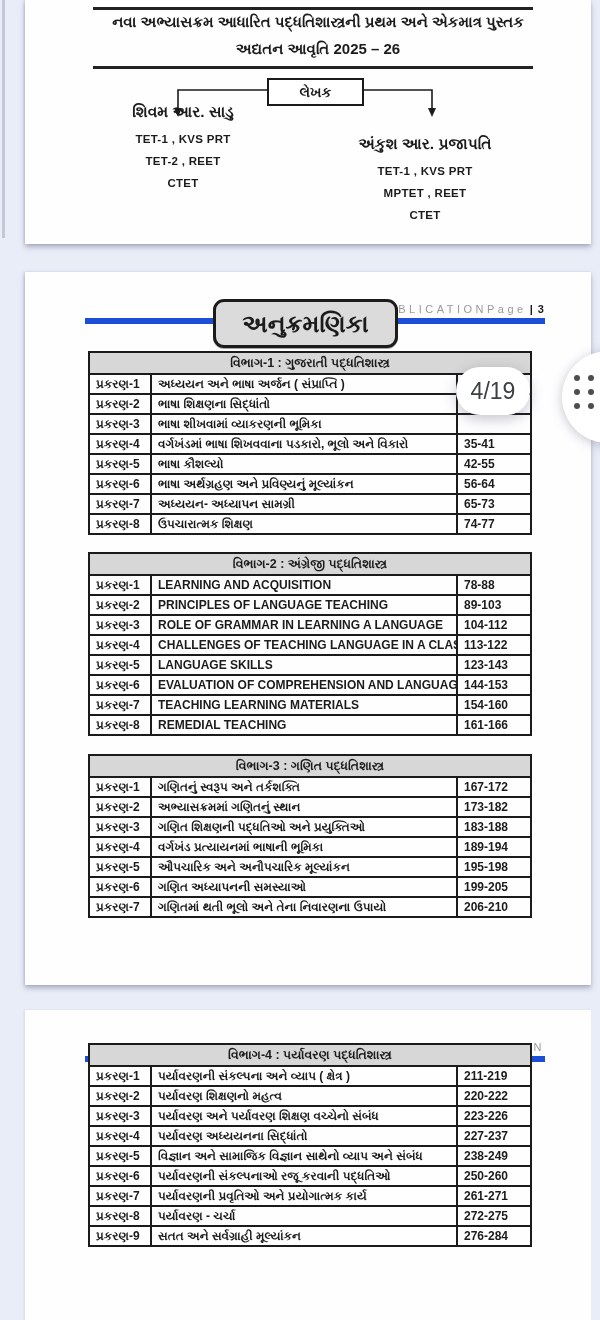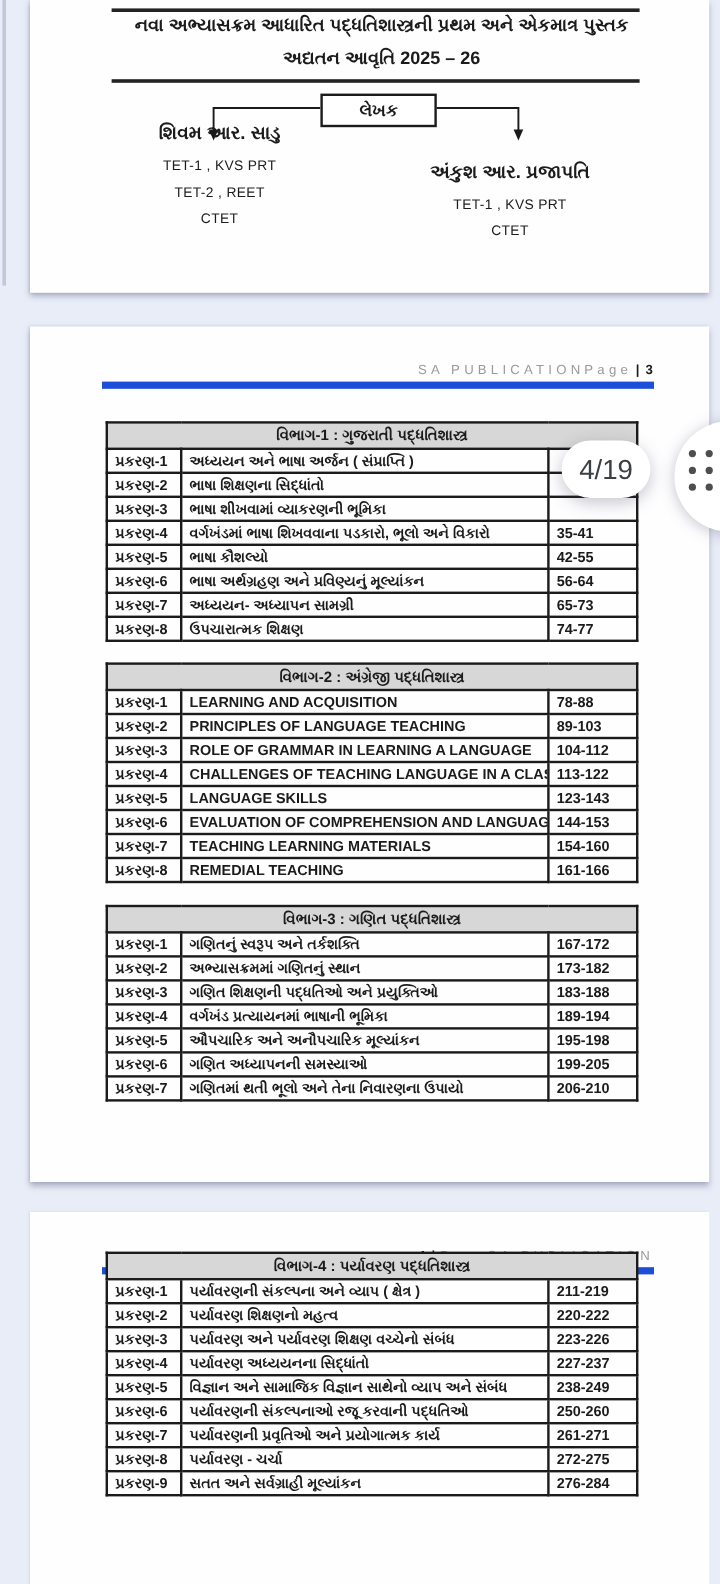--- a/index.html
+++ b/index.html
@@ -22,21 +22,21 @@
   .rule{position:absolute;left:68px;right:58px;border-top:3px solid #232323;}
   .cover-title{position:absolute;left:0;right:0;text-align:center;font-weight:bold;font-size:15px;padding-left:20px;}
   .author-box{
     position:absolute;left:242px;top:78px;width:93px;height:24px;
     border:2px solid #1b1b1b;display:flex;align-items:center;justify-content:center;
     font-size:14px;font-weight:bold;background:#fff;
   }
   .connector{position:absolute;left:0;top:78px;}
   .author-col{position:absolute;top:103px;width:240px;text-align:center;}
   .author-col .aname{font-size:15.5px;font-weight:bold;margin-bottom:7px;}
-  .author-col .cred{font-size:11.5px;font-weight:normal;line-height:22px;letter-spacing:.3px;text-align:center;}
+  .author-col .cred{font-size:11.5px;font-weight:bold;line-height:22px;letter-spacing:.3px;text-align:center;}
   #author-left{left:38px;}
   #author-right{left:280px;margin-top:32px;}
 
   
   .pg-header{
     position:absolute;left:60px;right:46px;top:21px;height:22px;
     display:flex;justify-content:flex-end;align-items:flex-end;
     border-bottom:6px solid #1d4ed8;padding-bottom:3px;
     font-size:11px;
   }
@@ -64,21 +64,21 @@
   table.toc td{
     border:2px solid #1b1b1b;font-size:12px;font-weight:bold;
     padding:1px 6px;line-height:14px;height:16px;white-space:nowrap;overflow:hidden;
   }
   td.c-ch{width:56px;padding-left:8px;}
   td.c-pg{width:64px;}
   #table-s1{top:79px;} #table-s2{top:280px;} #table-s3{top:482px;} #table-s4{top:33px;}
 
   
   .pos-pill{
-    position:absolute;left:468px;top:367px;width:74px;height:48px;border-radius:26px;
+    position:absolute;left:456px;top:367px;width:74px;height:48px;border-radius:26px;
     background:#fff;box-shadow:0 4px 14px rgba(60,64,90,.3);
     display:flex;align-items:center;justify-content:center;
     font-size:23px;color:#3c4043;z-index:6;
   }
   .dots-fab{
     position:absolute;left:562px;top:351px;width:92px;height:92px;border-radius:50%;
     background:#fff;box-shadow:0 2px 12px rgba(60,64,90,.3);z-index:7;
   }
   .dots-grid{
     position:absolute;left:12px;top:24px;
@@ -107,33 +107,35 @@
 
   <div class="author-col" id="author-left">
     <div class="aname">શિવમ આર. સાડુ</div>
     <div class="cred">TET-1 , KVS PRT</div>
     <div class="cred">TET-2 , REET</div>
     <div class="cred">CTET</div>
   </div>
   <div class="author-col" id="author-right">
     <div class="aname">અંકુશ આર. પ્રજાપતિ</div>
     <div class="cred">TET-1 , KVS PRT</div>
+    <div class="cred">MPTET , REET</div>
     <div class="cred">CTET</div>
   </div>
 </div>
 
 <div class="page-card" id="page3-card">
   <div class="pg-header">
     <span class="gray-ls">SA PUBLICATION</span>
     <span>
       <span class="gray-ls">Page</span>
       <span class="dark-pg">| 3</span>
     </span>
   </div>
 
+  <div class="toc-title-box">અનુક્રમણિકા</div>
 
   <table class="toc" id="table-s1">
     <colgroup>
         <col style="width:62px">
         <col>
         <col style="width:74px">
       </colgroup>
     <thead>
         <tr>
           <th colspan="3">વિભાગ-1 : ગુજરાતી પદ્ધતિશાસ્ત્ર</th>

